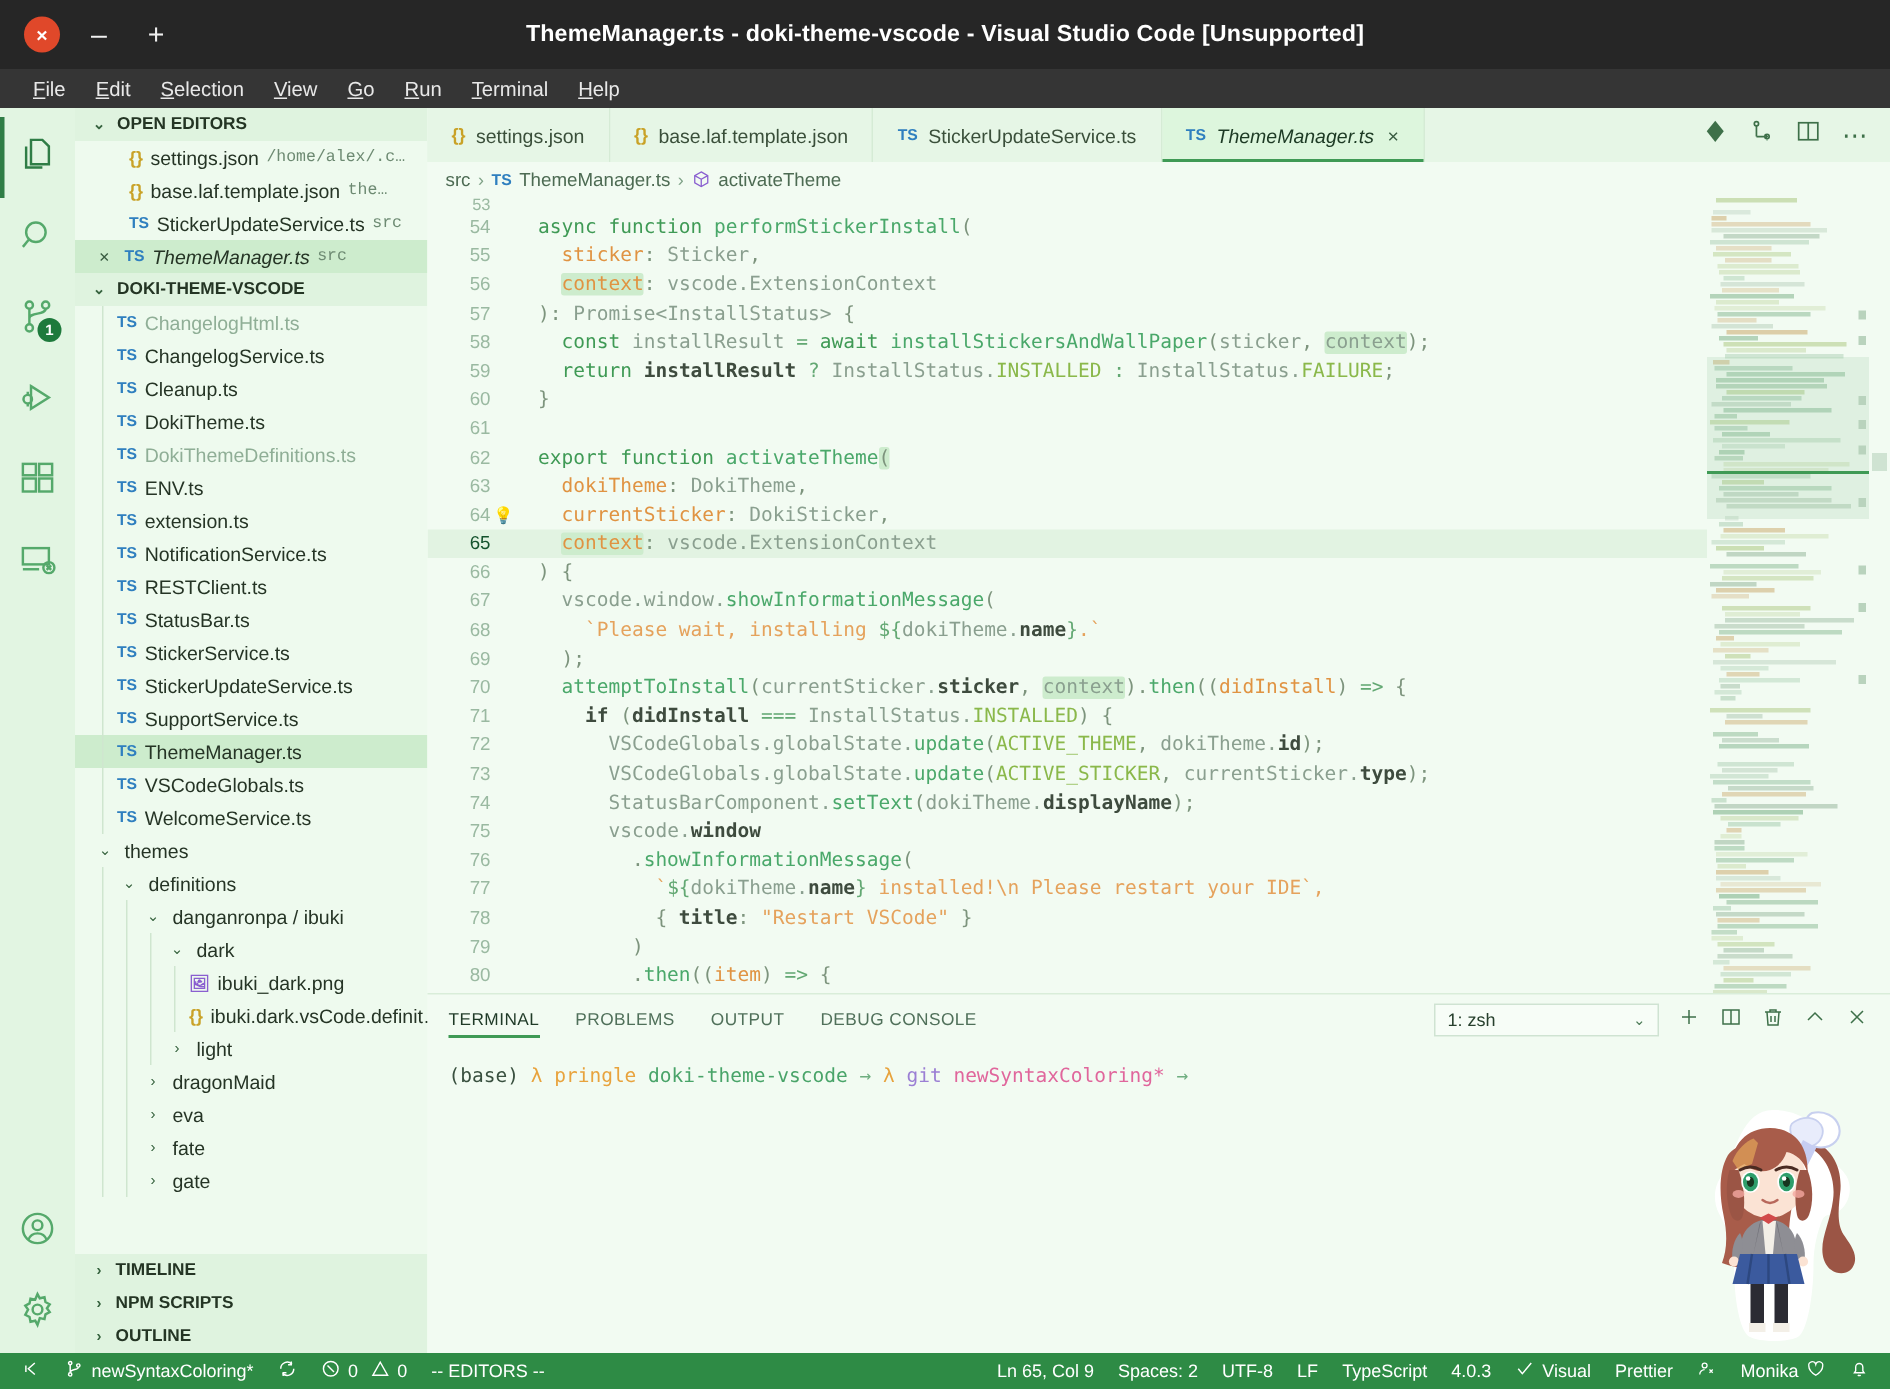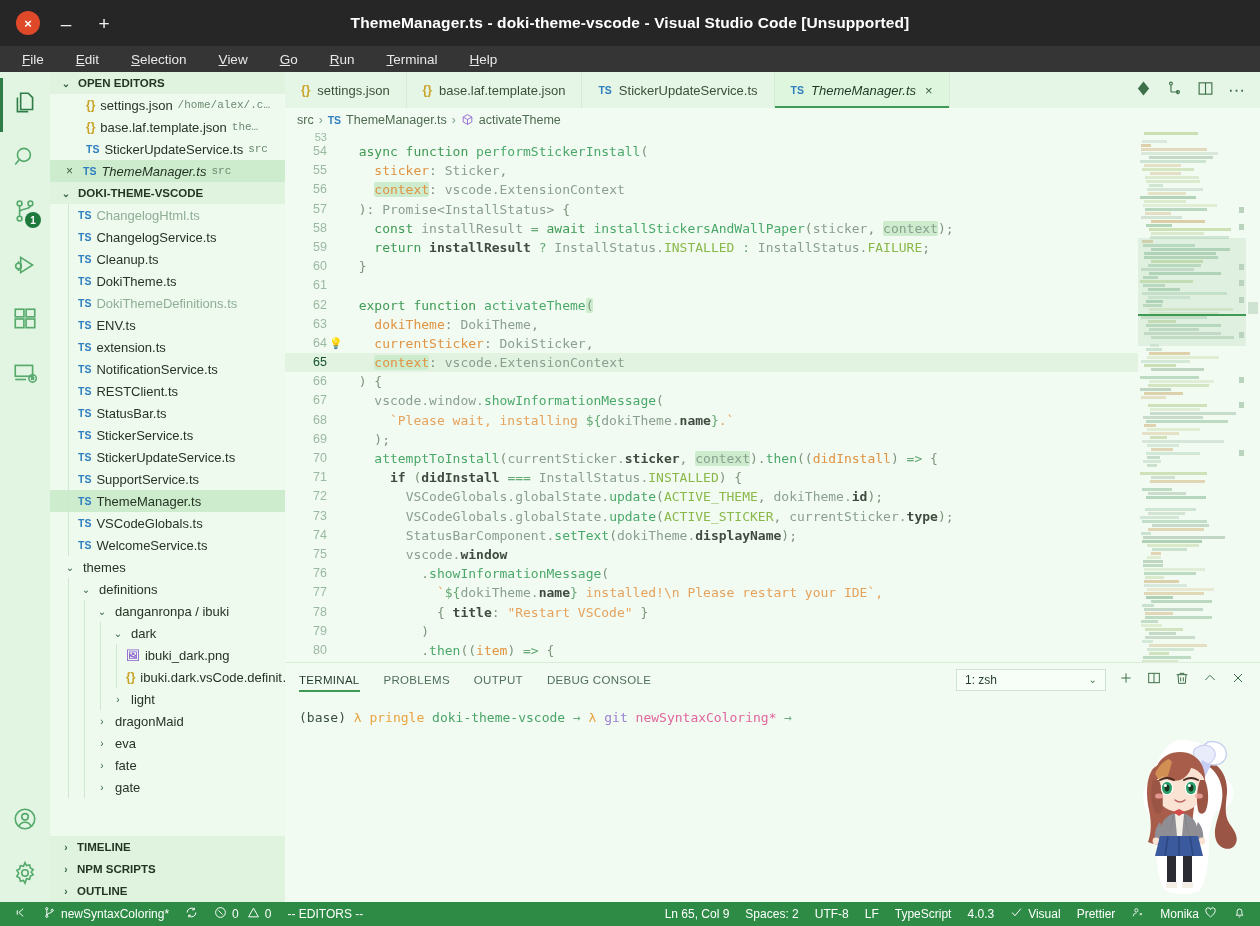--- a/index.html
+++ b/index.html
@@ -29,21 +29,21 @@
   .wb.min, .wb.max { color:#f0f0f0; font-size:19px; }
   .title-text {
     position: absolute; left: 0; right: 0; text-align: center;
     color: #ffffff; font-size: 15.5px; font-weight: bold;
     letter-spacing: 0.1px; pointer-events: none;
   }
 
   
   .menubar {
     height: 26px; background: #353535; display: flex; align-items: center;
-    padding-left: 14px; gap: 16px; flex: 0 0 26px;
+    padding-left: 14px; gap: 4px; flex: 0 0 26px;
   }
   .menu-item {
     color: #e8e8e8; font-size: 13.5px; padding: 2px 8px; white-space: nowrap;
   }
   .menu-item u { text-decoration: underline; }
 
   
   .body { display: flex; flex: 1 1 auto; min-height: 0; }
 
   
@@ -176,21 +176,21 @@
   
   .panel { flex: 0 0 240px; display:flex; flex-direction: column; background: #f2fbf2; border-top:1px solid #d9edd9;}
   .panel-head { height: 33px; display:flex; align-items:center; padding-left: 14px; gap: 0px; }
   .ptab {
     font-size: 11.5px; letter-spacing: .3px; color: #50705a; padding: 0 12px;
     height: 33px; display:flex; align-items:center; position:relative;
   }
   .ptab:first-child { padding-left: 0; }
   .ptab.active { color: #1f3a27; }
   .ptab.active::after { content:""; position:absolute; left:0; right:12px; bottom:4px; height:1.6px; background:#3f9a55;}
-  .panel-actions { margin-left:auto; display:flex; align-items:center; gap: 12px; padding-right: 14px; color:#3e7049; }
+  .panel-actions { margin-left:auto; display:flex; align-items:flex-end; gap: 12px; padding-right: 14px; color:#3e7049; }
   .term-select {
     border:1px solid #cfe3d2; background:#f7fdf7; height: 22px; width: 150px;
     display:flex; align-items:center; justify-content:space-between; padding: 0 8px;
     font-size:12px; color:#27402d;
   }
   .panel-actions svg { width: 16px; height: 16px; }
   .term-body { flex:1 1 auto; padding: 14px 0 0 14px; font-family:"DejaVu Sans Mono", monospace; font-size:13px;}
   .t-base { color:#39503f; }
   .t-lambda { color:#e8a33d; }
   .t-green { color:#49a469; }

